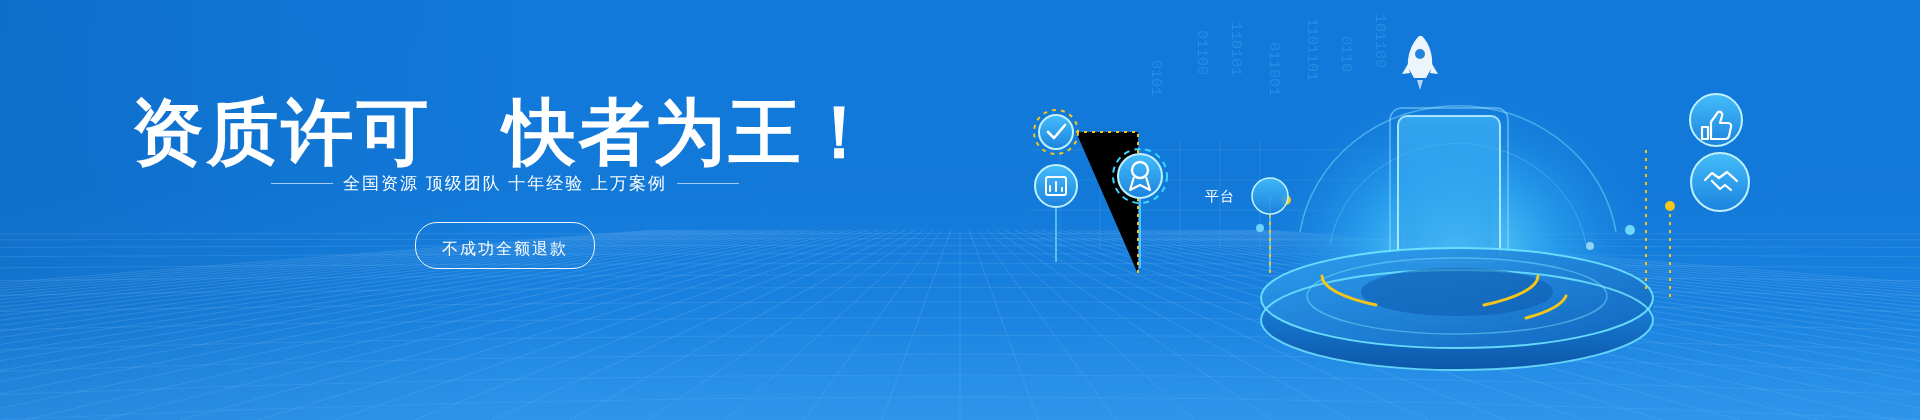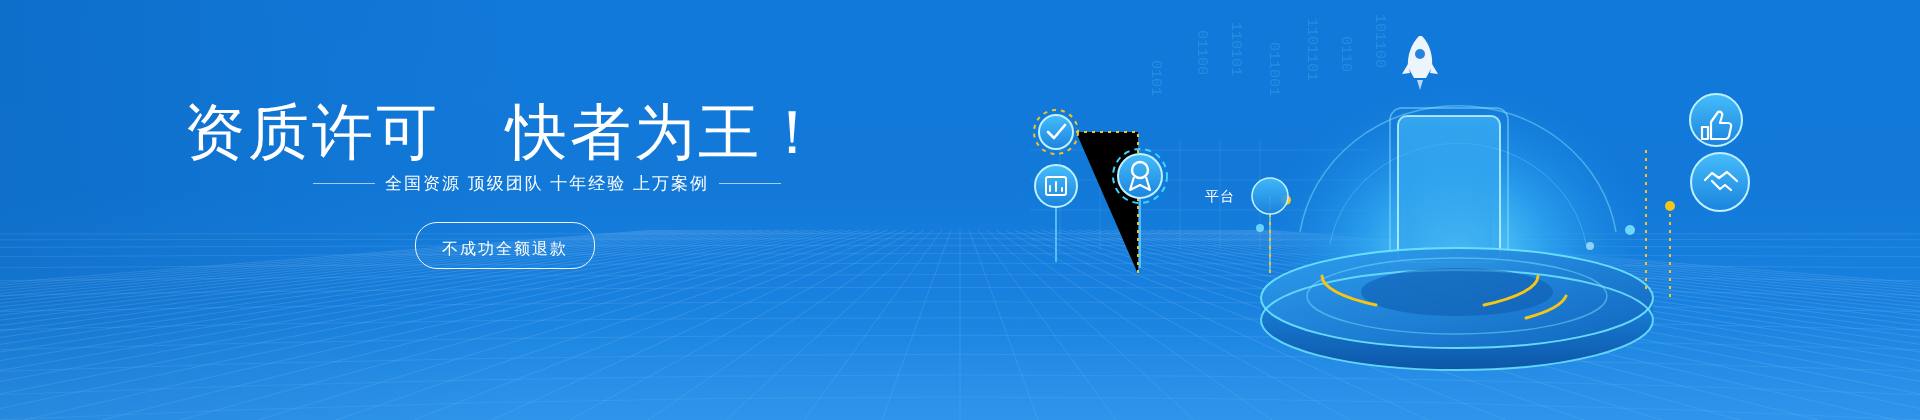--- a/index.html
+++ b/index.html
@@ -17,27 +17,27 @@
   .grid-wrap svg{display:block;}
   
   .vignette-l{position:absolute;left:0;top:0;width:520px;height:420px;
     background:linear-gradient(90deg,rgba(7,88,168,.30),rgba(7,88,168,0));}
   .vignette-b{position:absolute;left:0;bottom:0;width:1920px;height:120px;
     background:linear-gradient(180deg,rgba(38,146,232,0),rgba(52,158,240,.35));}
   
   .copy{position:absolute;left:0;top:0;width:1010px;height:420px;}
   .headline{
     position:absolute;left:0;top:102px;width:1010px;text-align:center;
-    color:#ffffff;font-size:61px;line-height:60px;font-weight:normal;
+    color:#ffffff;font-size:72px;line-height:60px;font-weight:bold;
     letter-spacing:3px;white-space:nowrap;
   }
   .headline .gap{display:inline-block;width:26px;}
   .subline{
     position:absolute;left:0;top:172px;width:1010px;
-    display:flex;align-items:center;justify-content:center;gap:10px;padding-left:42px;
+    display:flex;align-items:center;justify-content:center;gap:10px;
   }
   .rule{width:62px;height:1px;background:rgba(255,255,255,.62);}
   .subtitle{
     color:#ffffff;font-size:17px;letter-spacing:2px;white-space:nowrap;font-weight:normal;
   }
   .cta-wrap{position:absolute;left:0;top:222px;width:1010px;text-align:center;}
   .cta{
     display:inline-block;border:1px solid rgba(255,255,255,.92);border-radius:22px;
     color:#fff;font-size:16px;letter-spacing:2px;padding:18px 26px 11px;
     background:transparent;cursor:pointer;line-height:1;

